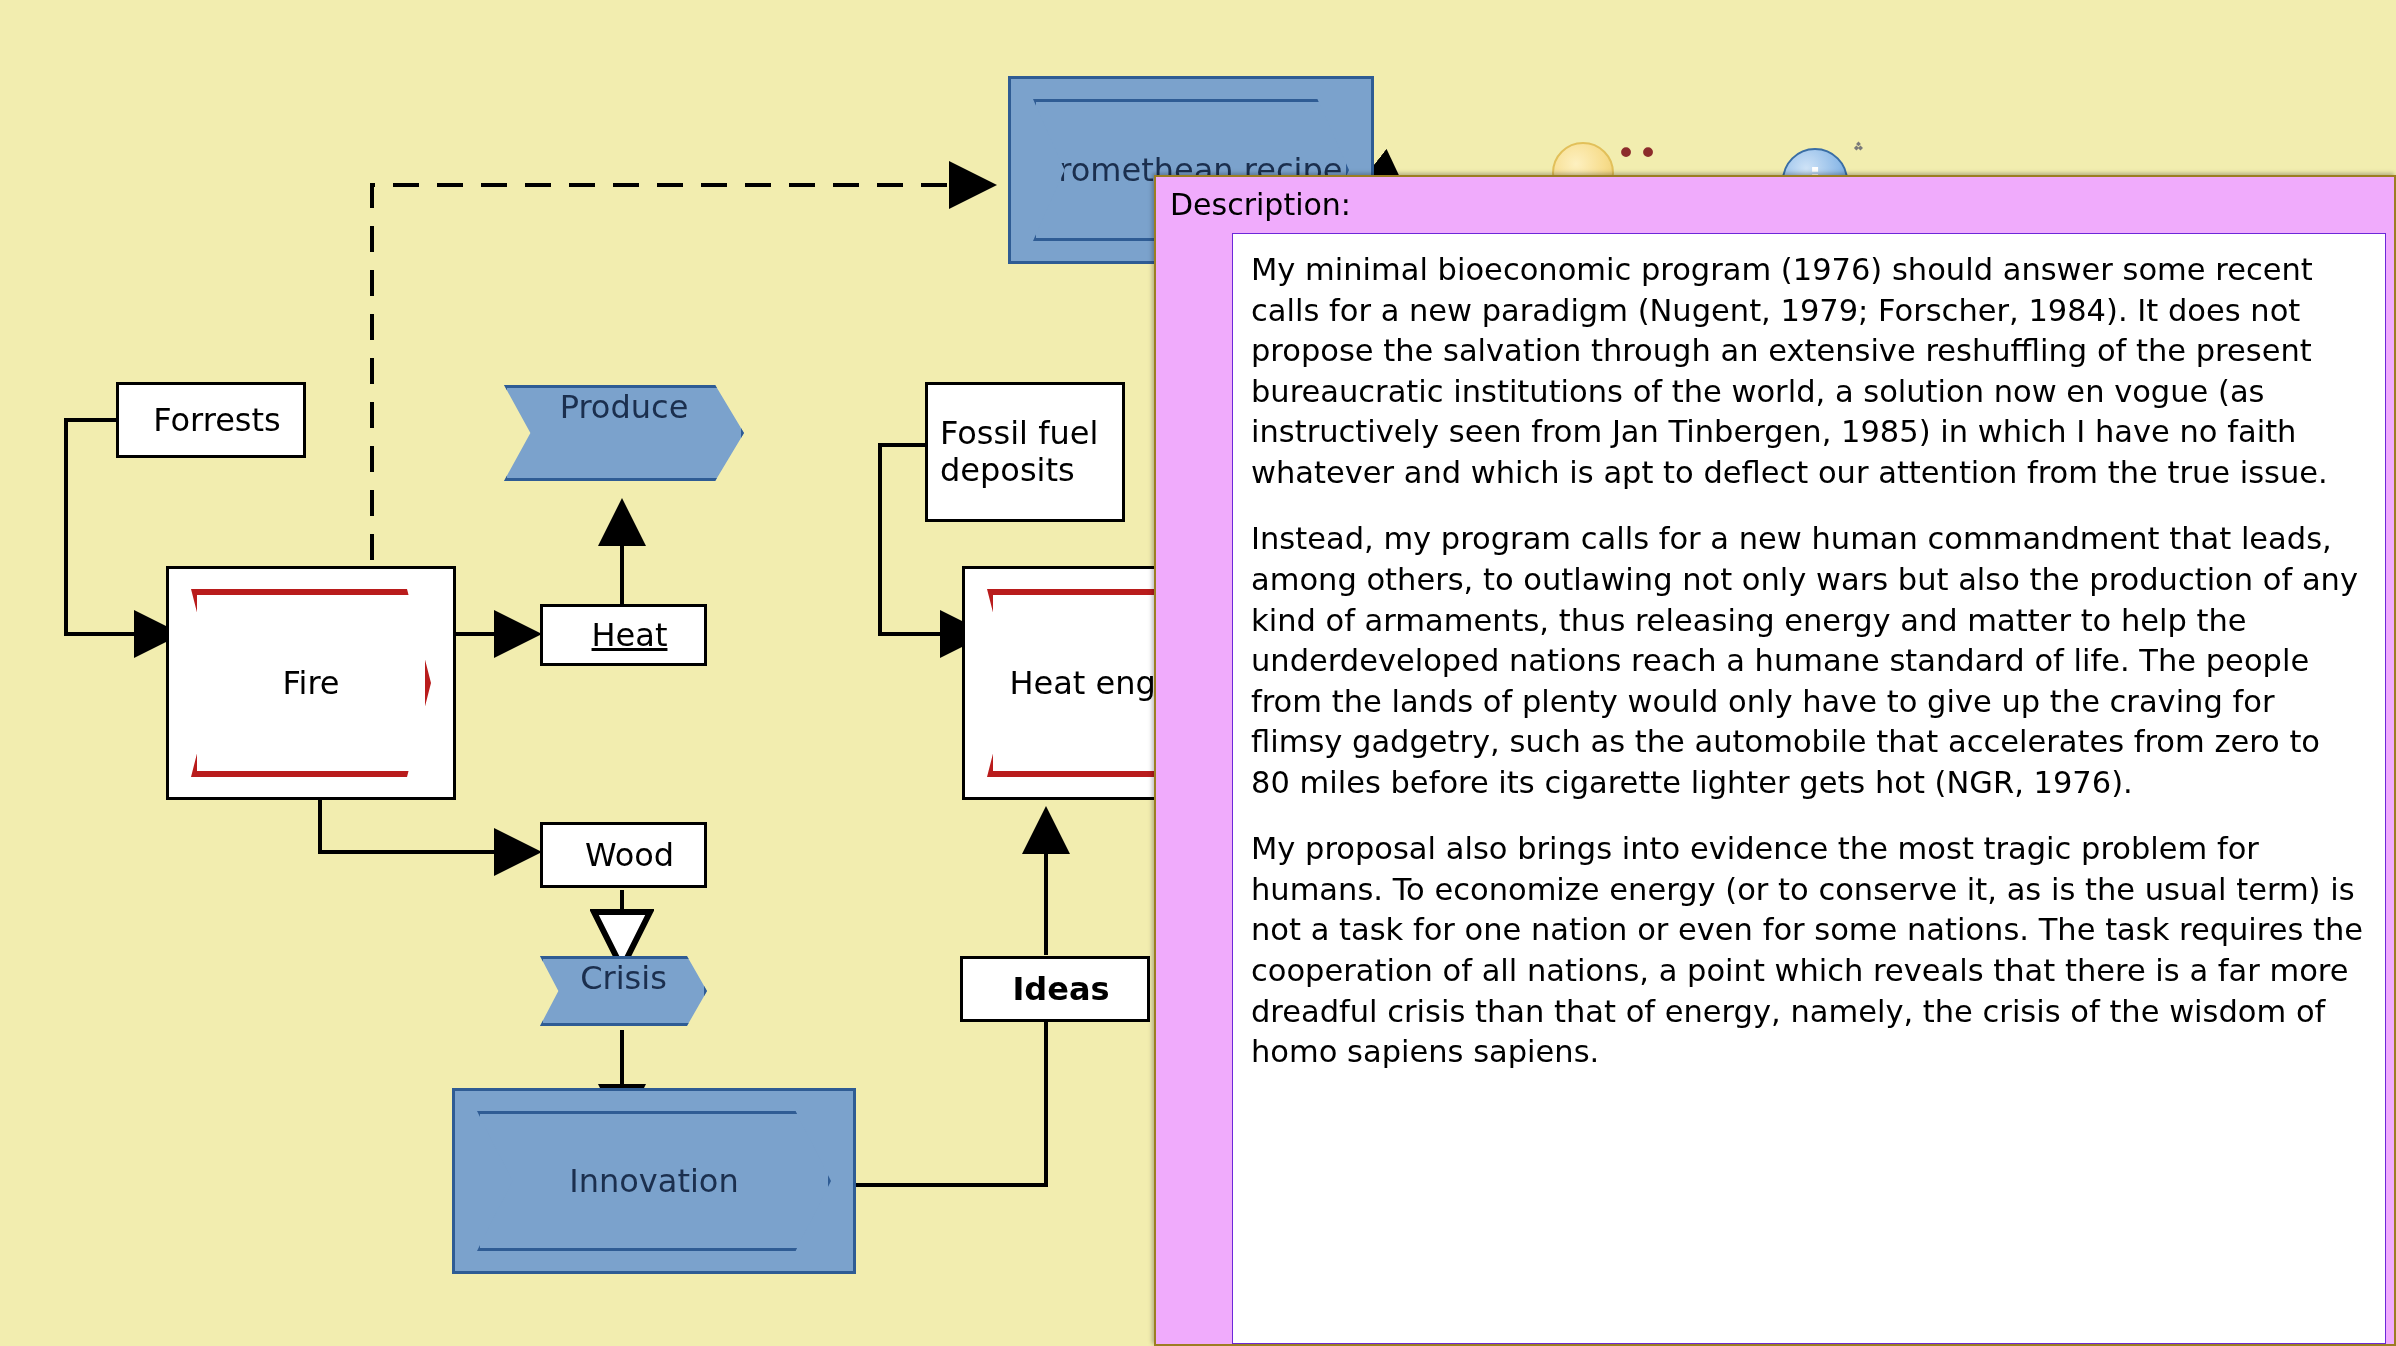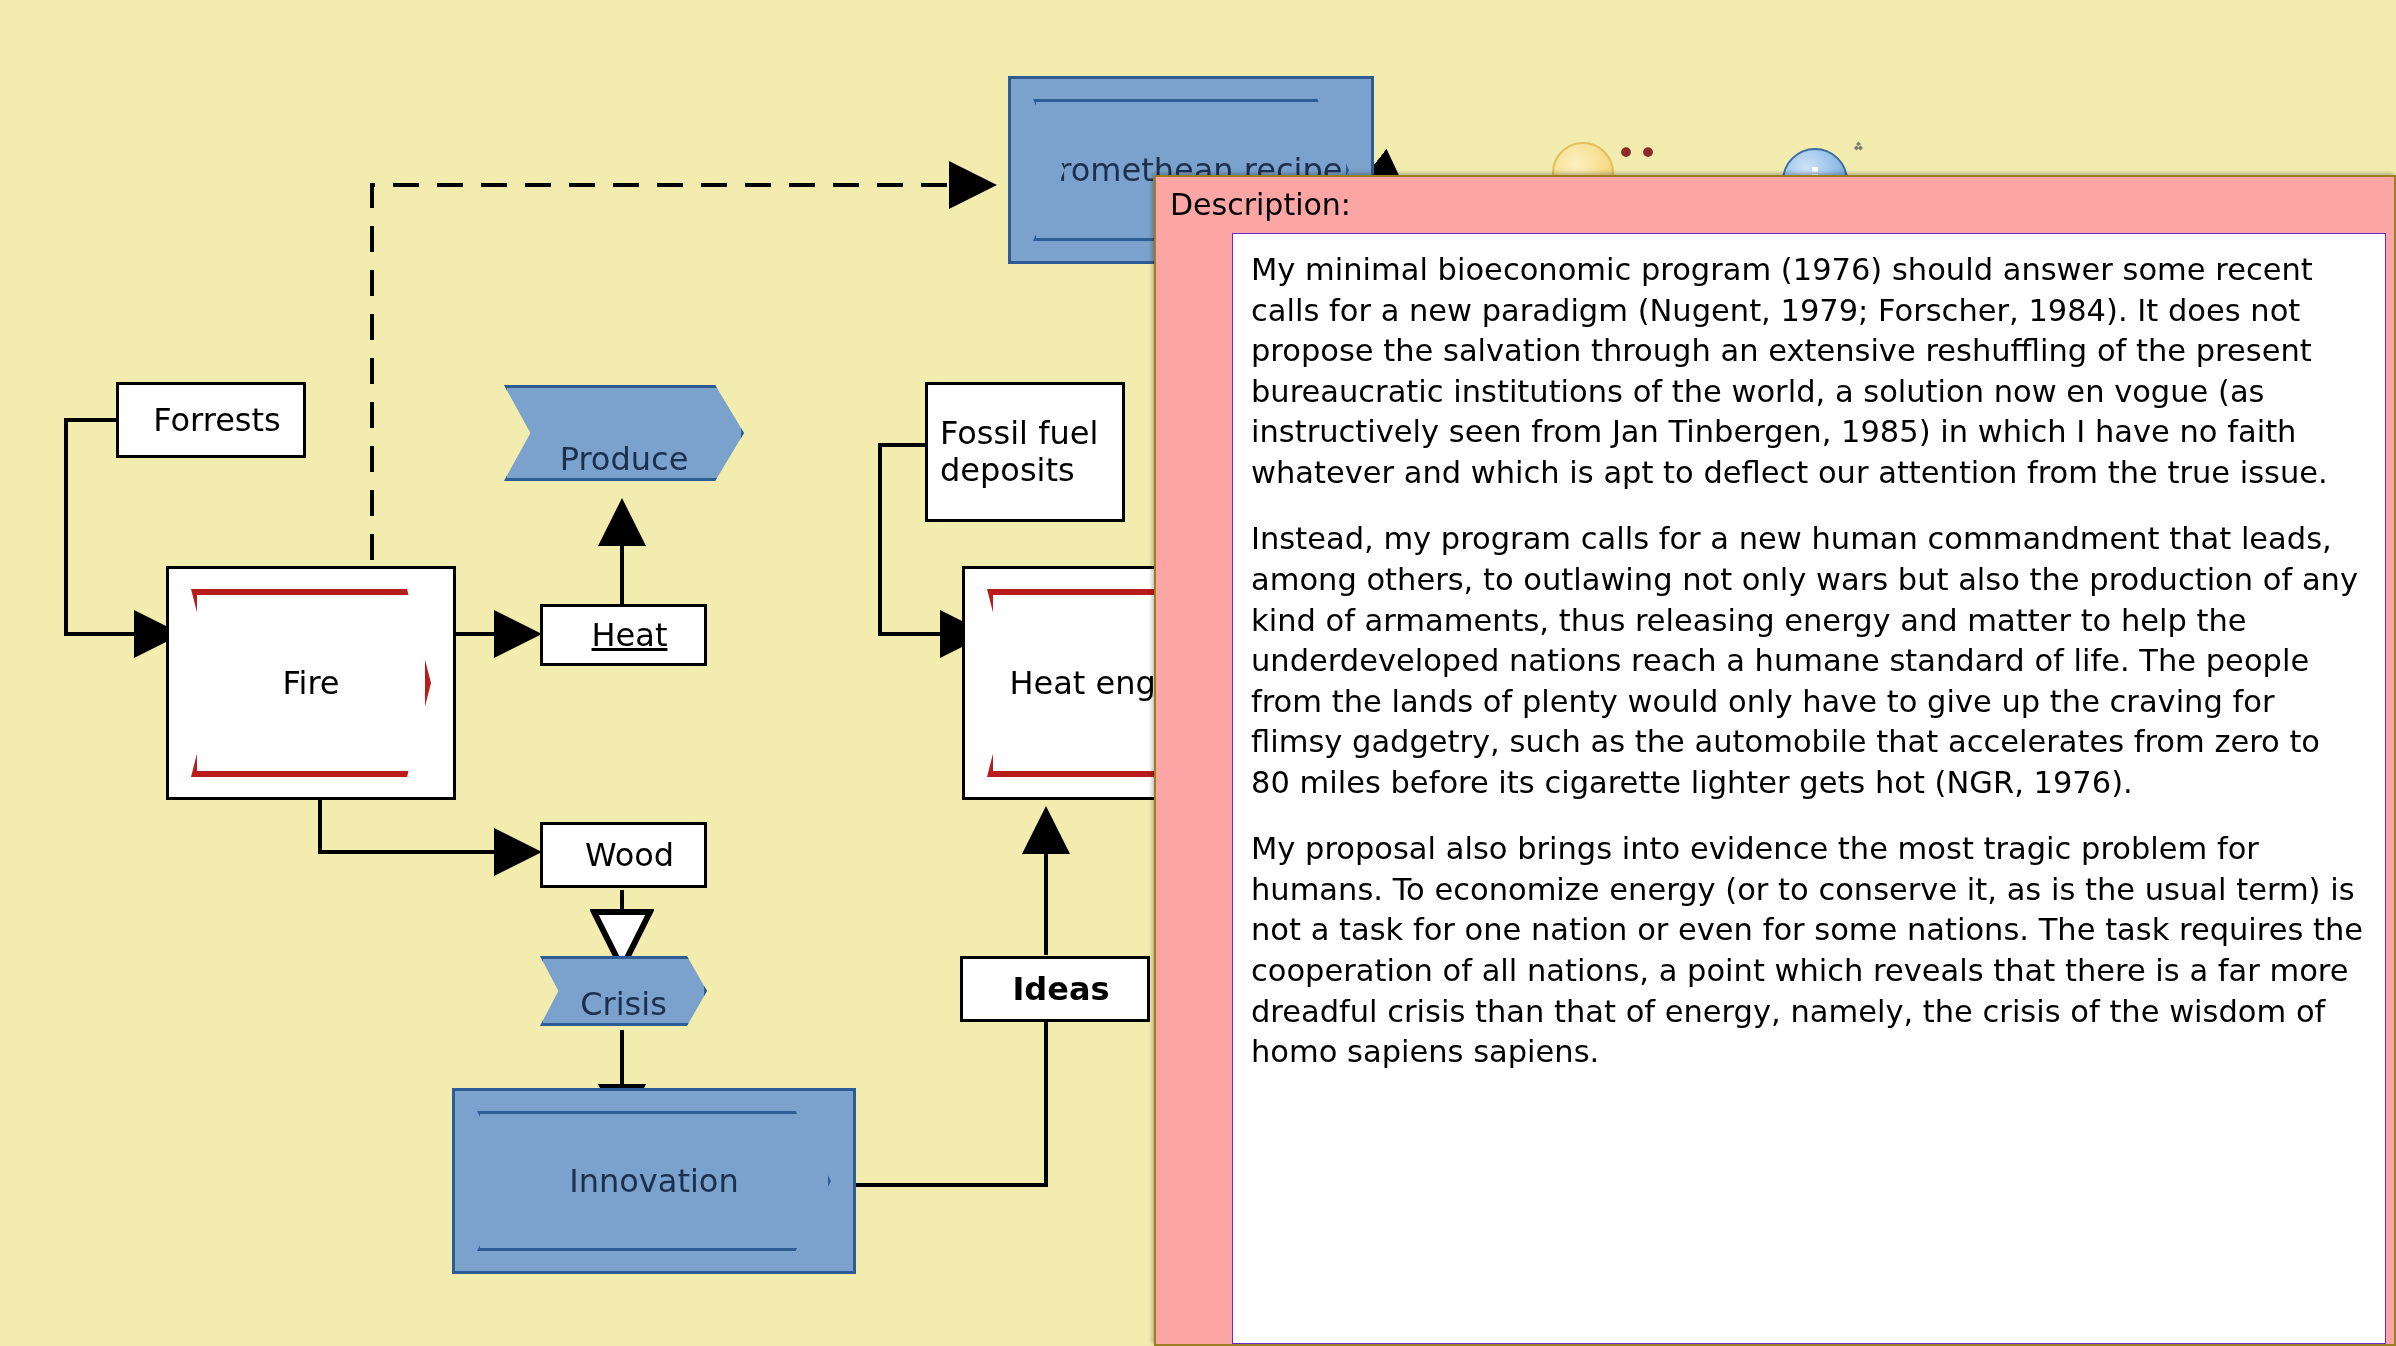--- a/index.html
+++ b/index.html
@@ -34,21 +34,21 @@
     color: #000000;
     font-size: 32px;
     line-height: 1.15;
     padding-left: 12px;
   }
   .chevron-blue {
     background: #7ba2cc;
     border: 3px solid #2f5c94;
     color: #1b2f4e;
     display: flex;
-    align-items: flex-end;
+    align-items: flex-start;
     justify-content: center;
     font-size: 32px;
     clip-path: polygon(0% 0%, 88% 0%, 100% 50%, 88% 100%, 0% 100%, 11% 50%);
     text-align: center;
   }
   .framed {
     background: #7ba2cc;
     border: 3px solid #2f5c94;
   }
   .framed .inner-chev {
@@ -98,21 +98,21 @@
     height: 1346px;
     pointer-events: none;
   }
   
   #desc-popup {
     position: absolute;
     left: 1154px;
     top: 175px;
     width: 1242px;
     height: 1171px;
-    background: #fca5a5;
+    background: #f0abfc;
     border: 2px solid #9c7d22;
     box-sizing: border-box;
     box-shadow: -2px -2px 4px rgba(0,0,0,0.25);
   }
   #desc-title {
     position: absolute;
     left: 14px;
     top: 10px;
     font-size: 30px;
     color: #000000;

